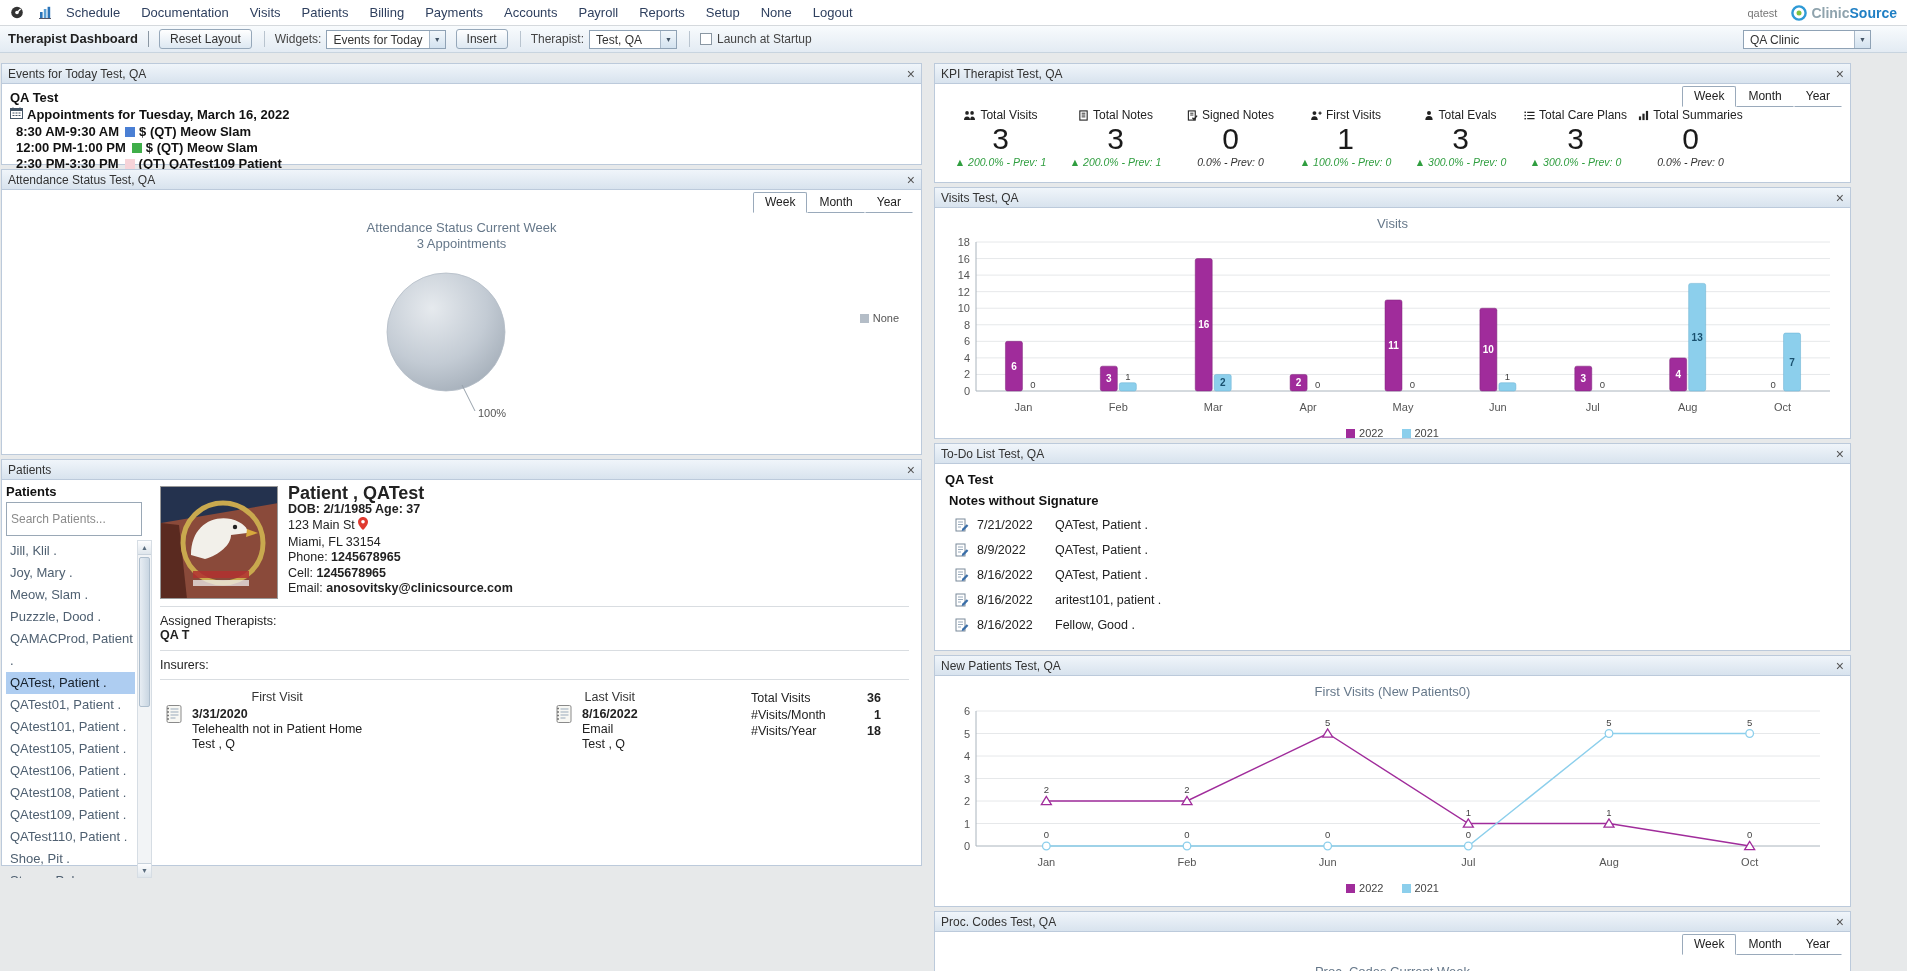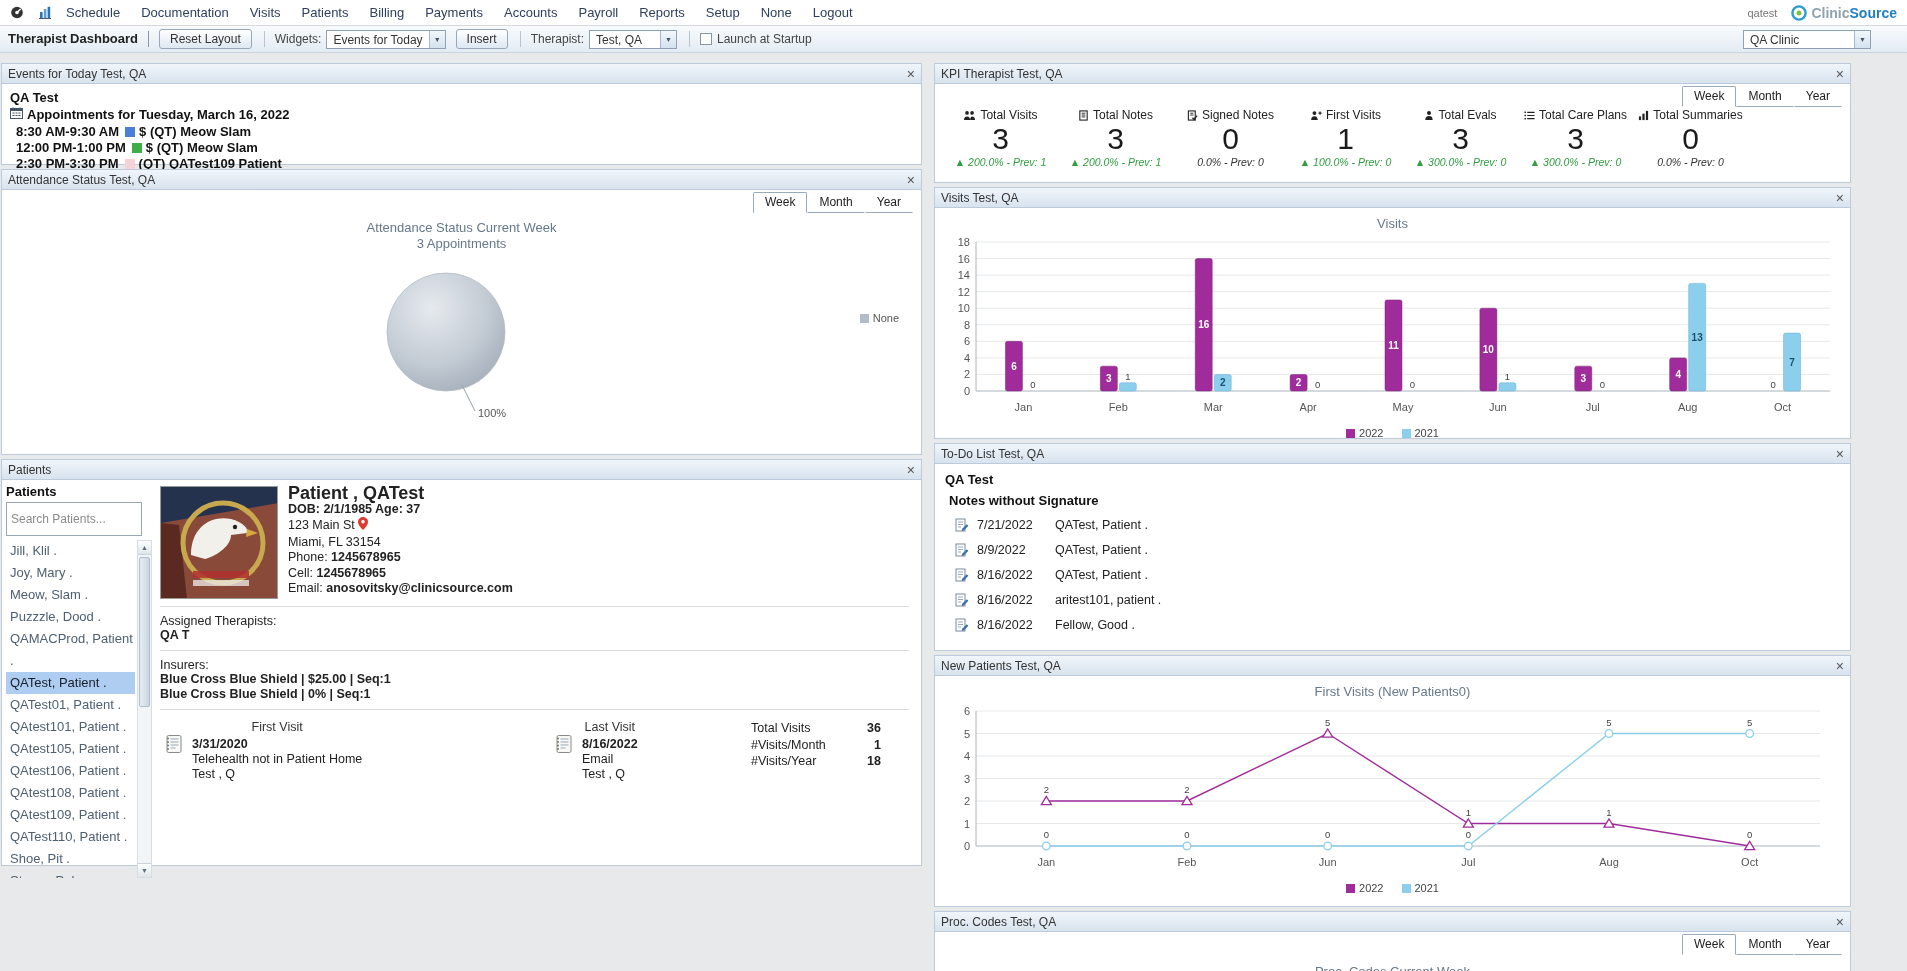--- a/index.html
+++ b/index.html
@@ -358,25 +358,20 @@
               </div>
             </div>
             <hr>
             <div>
               <div>Assigned Therapists:</div>
               <div class="assigned-val">QA T</div>
             </div>
             <hr>
             <div>
               <div>Insurers:</div>
-              <div>
-
-              <div class="ins-line">Blue Cross Blue Shield | $25.00 | Seq:1</div>
-                  <div class="ins-line">Blue Cross Blue Shield | 0% | Seq:1</div>
-                </div>
             </div>
             <hr>
             <div class="visit-row">
               <div class="visit-block">
                 <span class="visit-ico"><svg width="20" height="20" viewBox="0 0 20 20">
                       <rect x="3" y="1.5" width="14" height="17" rx="1.5" fill="#f8f8f4" stroke="#8a8a8a"></rect>
                       <path d="M6.5 5h8M6.5 8h8M6.5 11h8M6.5 14h5" stroke="#99aabb" stroke-width="1"></path>
                       <path d="M3 4.5h2M3 8h2M3 11.5h2M3 15h2" stroke="#777" stroke-width="1.4"></path>
                     </svg></span>
                 <div class="visit-txt">

